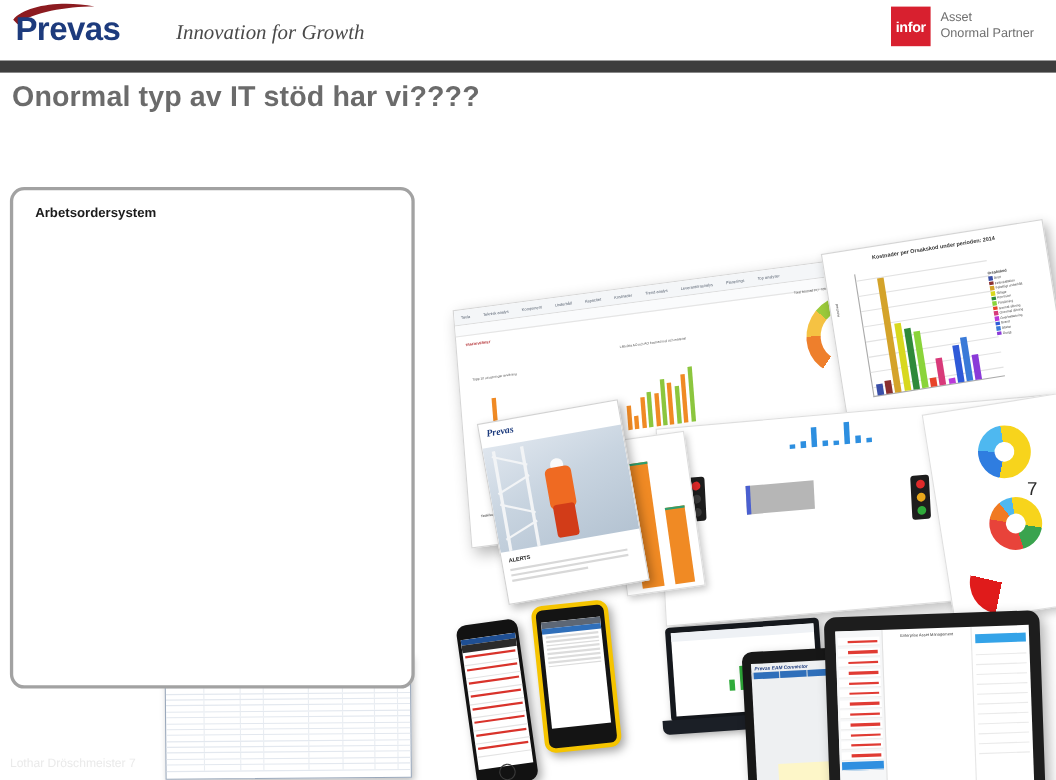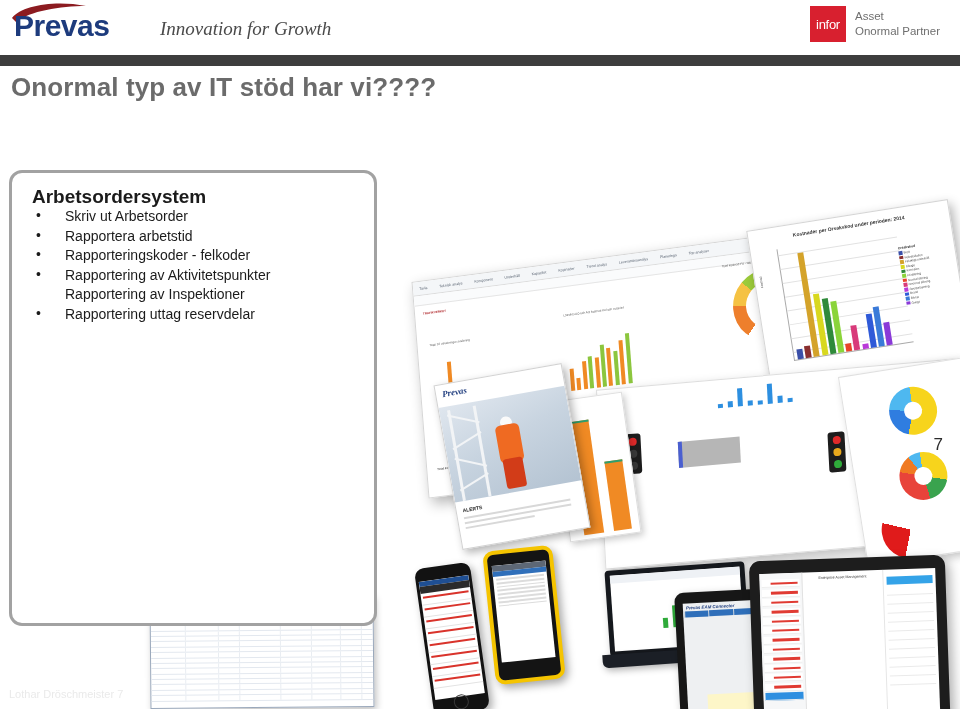--- a/index.html
+++ b/index.html
@@ -11,33 +11,33 @@
   }
   .slide{position:absolute;inset:0;}
 
   
   .hdr{position:absolute;left:0;top:0;width:960px;height:48px;}
   .logo-wrap{position:absolute;left:8px;top:2px;width:330px;height:44px;}
   .logo-svg{display:block;}
   .infor-badge{position:absolute;right:20px;top:6px;display:flex;align-items:center;gap:9px;}
   .infor-sq{width:36px;height:36px;background:#d8202f;display:flex;align-items:center;
             justify-content:center;}
-  .infor-sq span{color:#fff;font-size:13px;font-weight:normal;letter-spacing:-.3px;
+  .infor-sq span{color:#fff;font-size:13px;font-weight:bold;letter-spacing:-.3px;
                  font-family:"Liberation Sans",sans-serif;}
   .infor-txt{font-size:11.5px;color:#6f6f6f;line-height:1.32;}
 
   .darkbar{position:absolute;left:0;top:55px;width:960px;height:11px;background:#3d3d3d;}
 
   .title{position:absolute;left:11px;top:72px;font-size:26px;font-weight:bold;
          color:#6b6b6b;letter-spacing:.1px;}
 
   
   .card{position:absolute;left:9px;top:170px;width:368px;height:456px;
         background:#ffffff;border:3px solid #a2a2a2;border-radius:13px;box-sizing:border-box;}
-  .card-h{position:absolute;left:20px;top:13px;font-size:19px;font-weight:bold;color:#1b1b1b;}
+  .card-h{position:absolute;left:20px;top:13px;font-size:12px;font-weight:bold;color:#1b1b1b;}
   .blist{position:absolute;left:20px;top:34px;width:330px;margin:0;padding:0;list-style:none;}
   .blist li{position:relative;padding-left:33px;font-size:14px;color:#1b1b1b;
             line-height:19.5px;white-space:nowrap;}
   .blist li.bulleted:before{content:"\2022";position:absolute;left:4px;top:-1px;font-size:14px;color:#1b1b1b;}
 
   
   .collage{position:absolute;left:0;top:96px;width:960px;height:600px;}
   .pg{position:absolute;font-size:3px;color:#555;}
 
   
@@ -765,25 +765,17 @@
             <div class="tab2-ri"></div>
           <div class="tab2-ri"></div>
         </div>
       </div>
     </div>
 
   </div>
 
   <div class="card">
     <div class="card-h">Arbetsordersystem</div>
-    <ul class="blist">
-      <li class="bulleted">Skriv ut Arbetsorder</li>
-      <li class="bulleted">Rapportera arbetstid</li>
-      <li class="bulleted">Rapporteringskoder - felkoder</li>
-      <li class="bulleted">Rapportering av Aktivitetspunkter</li>
-      <li>Rapportering av Inspektioner</li>
-      <li class="bulleted">Rapportering uttag reservdelar</li>
-    </ul>
   </div>
 
   <div class="pagenum">7</div>
   <div class="footer">Lothar Dröschmeister 7</div>
 </div>
 
 </body></html>

